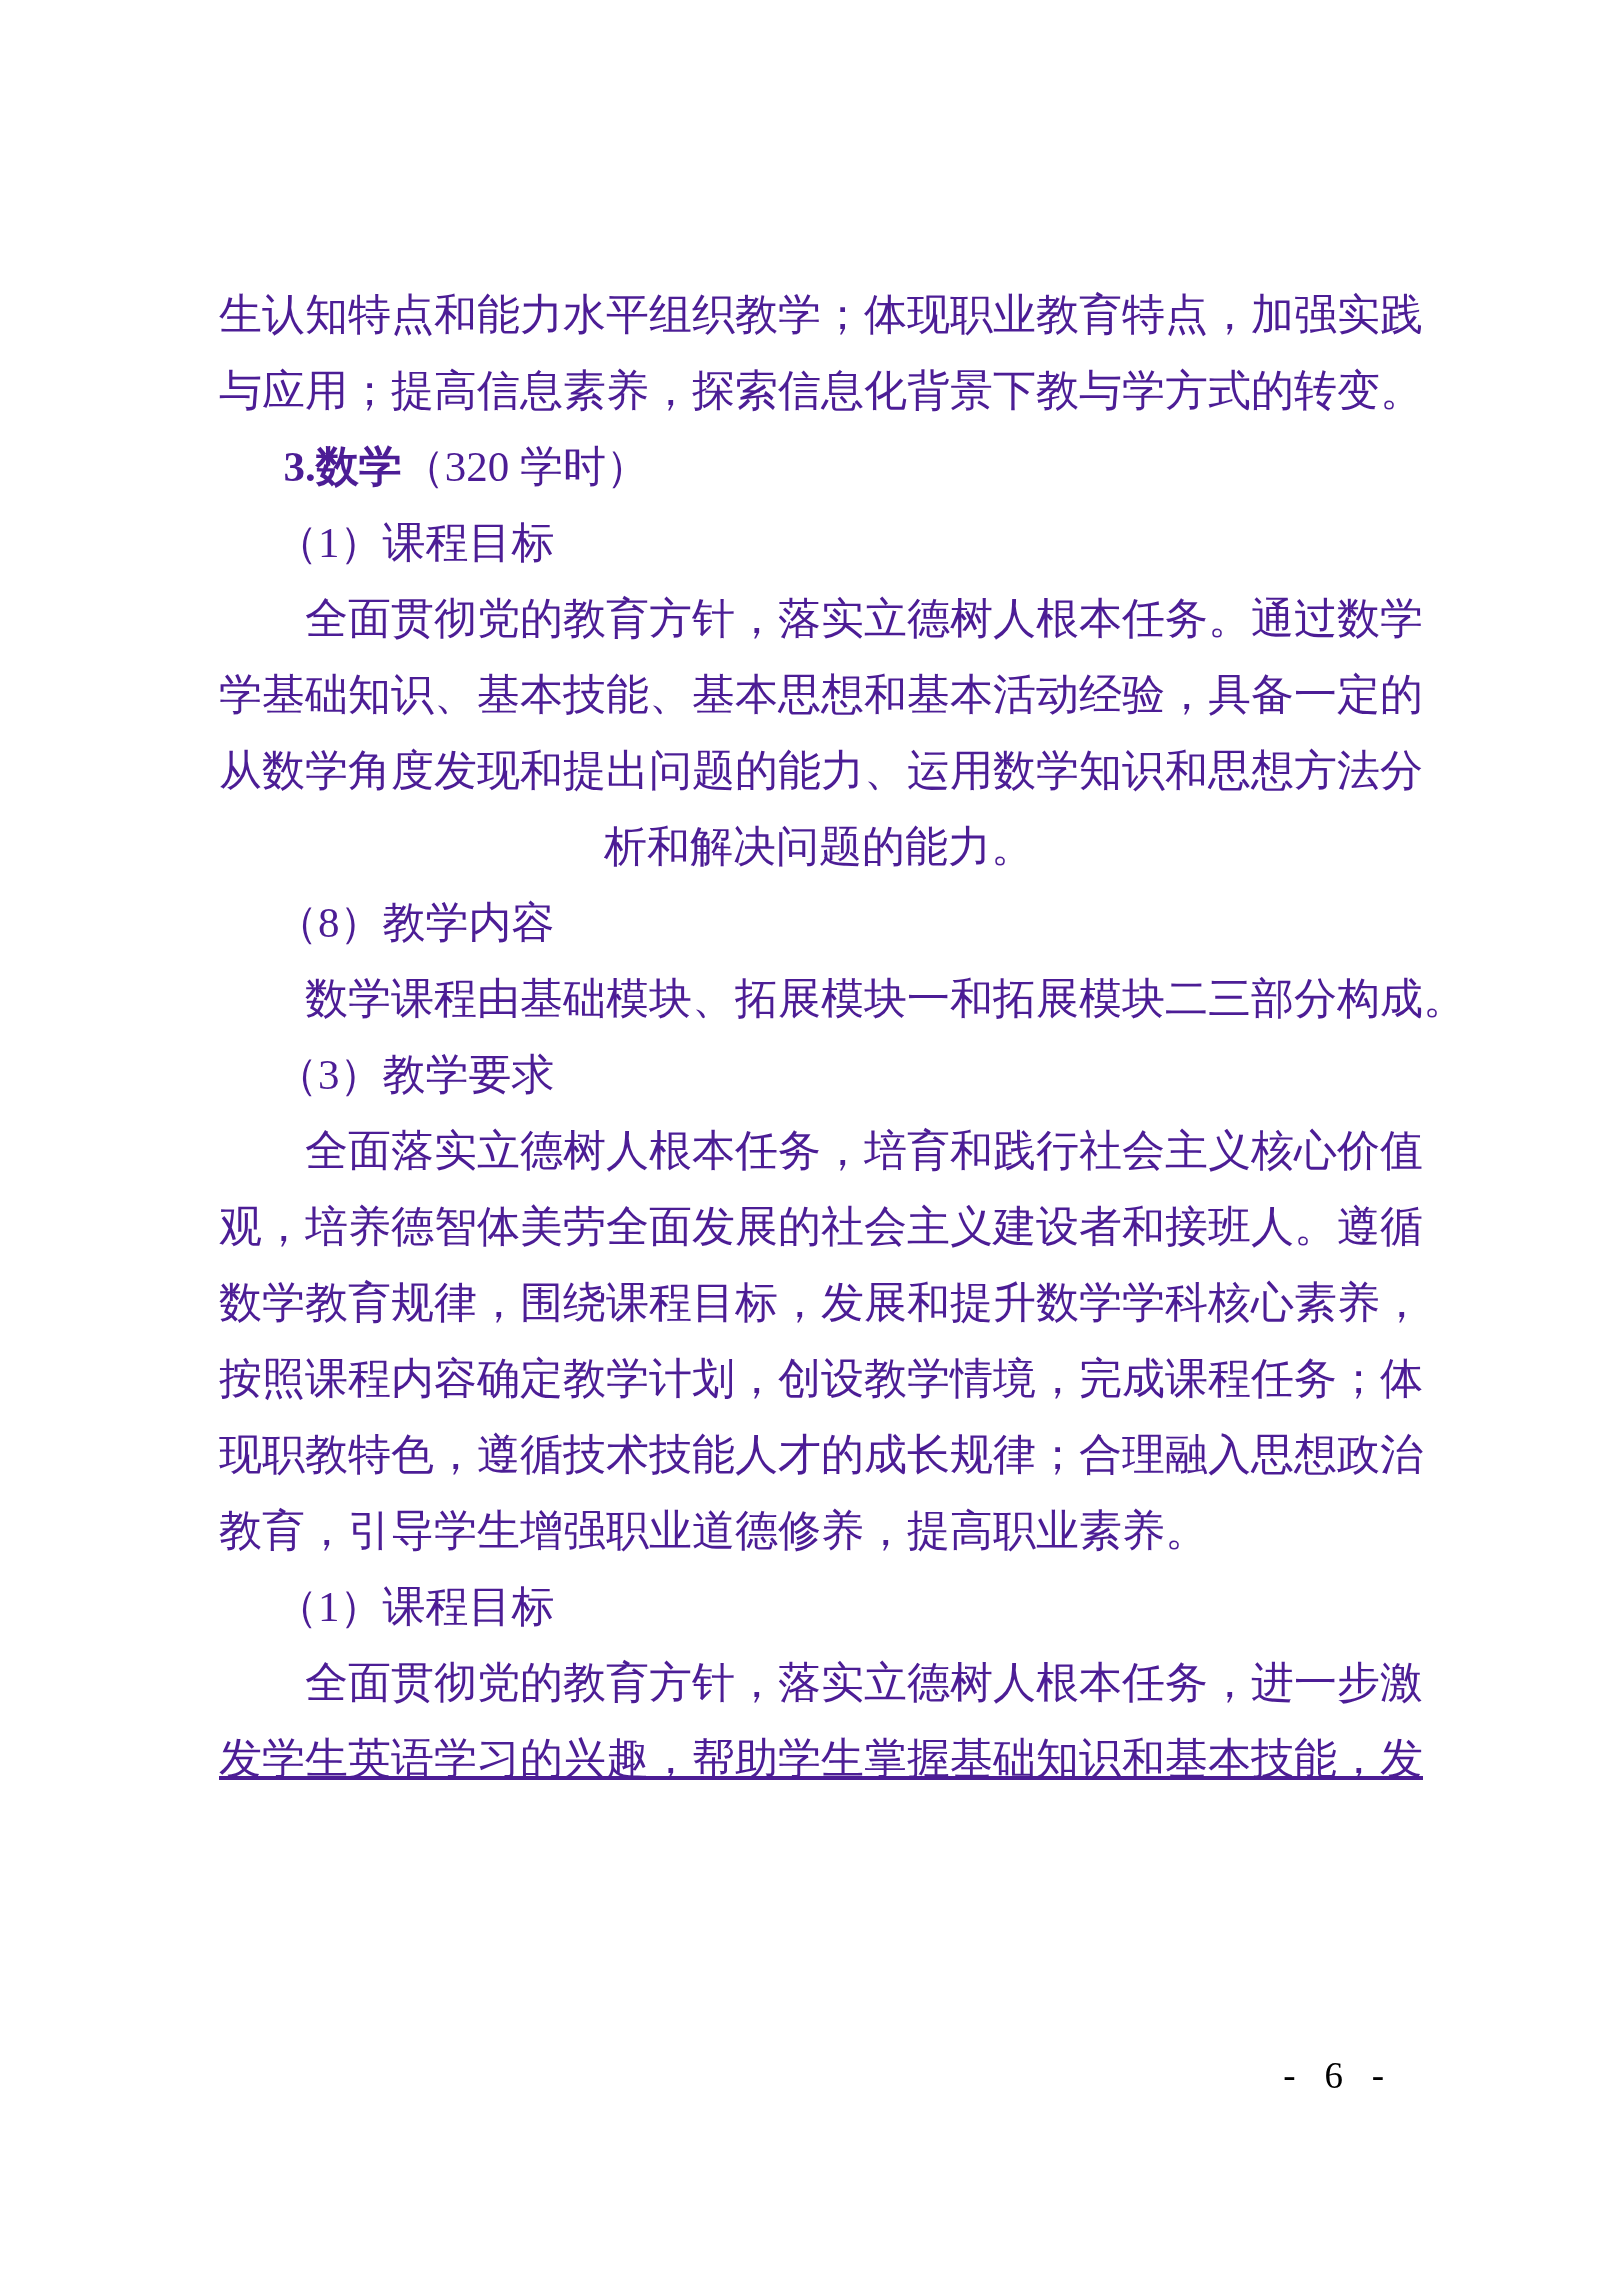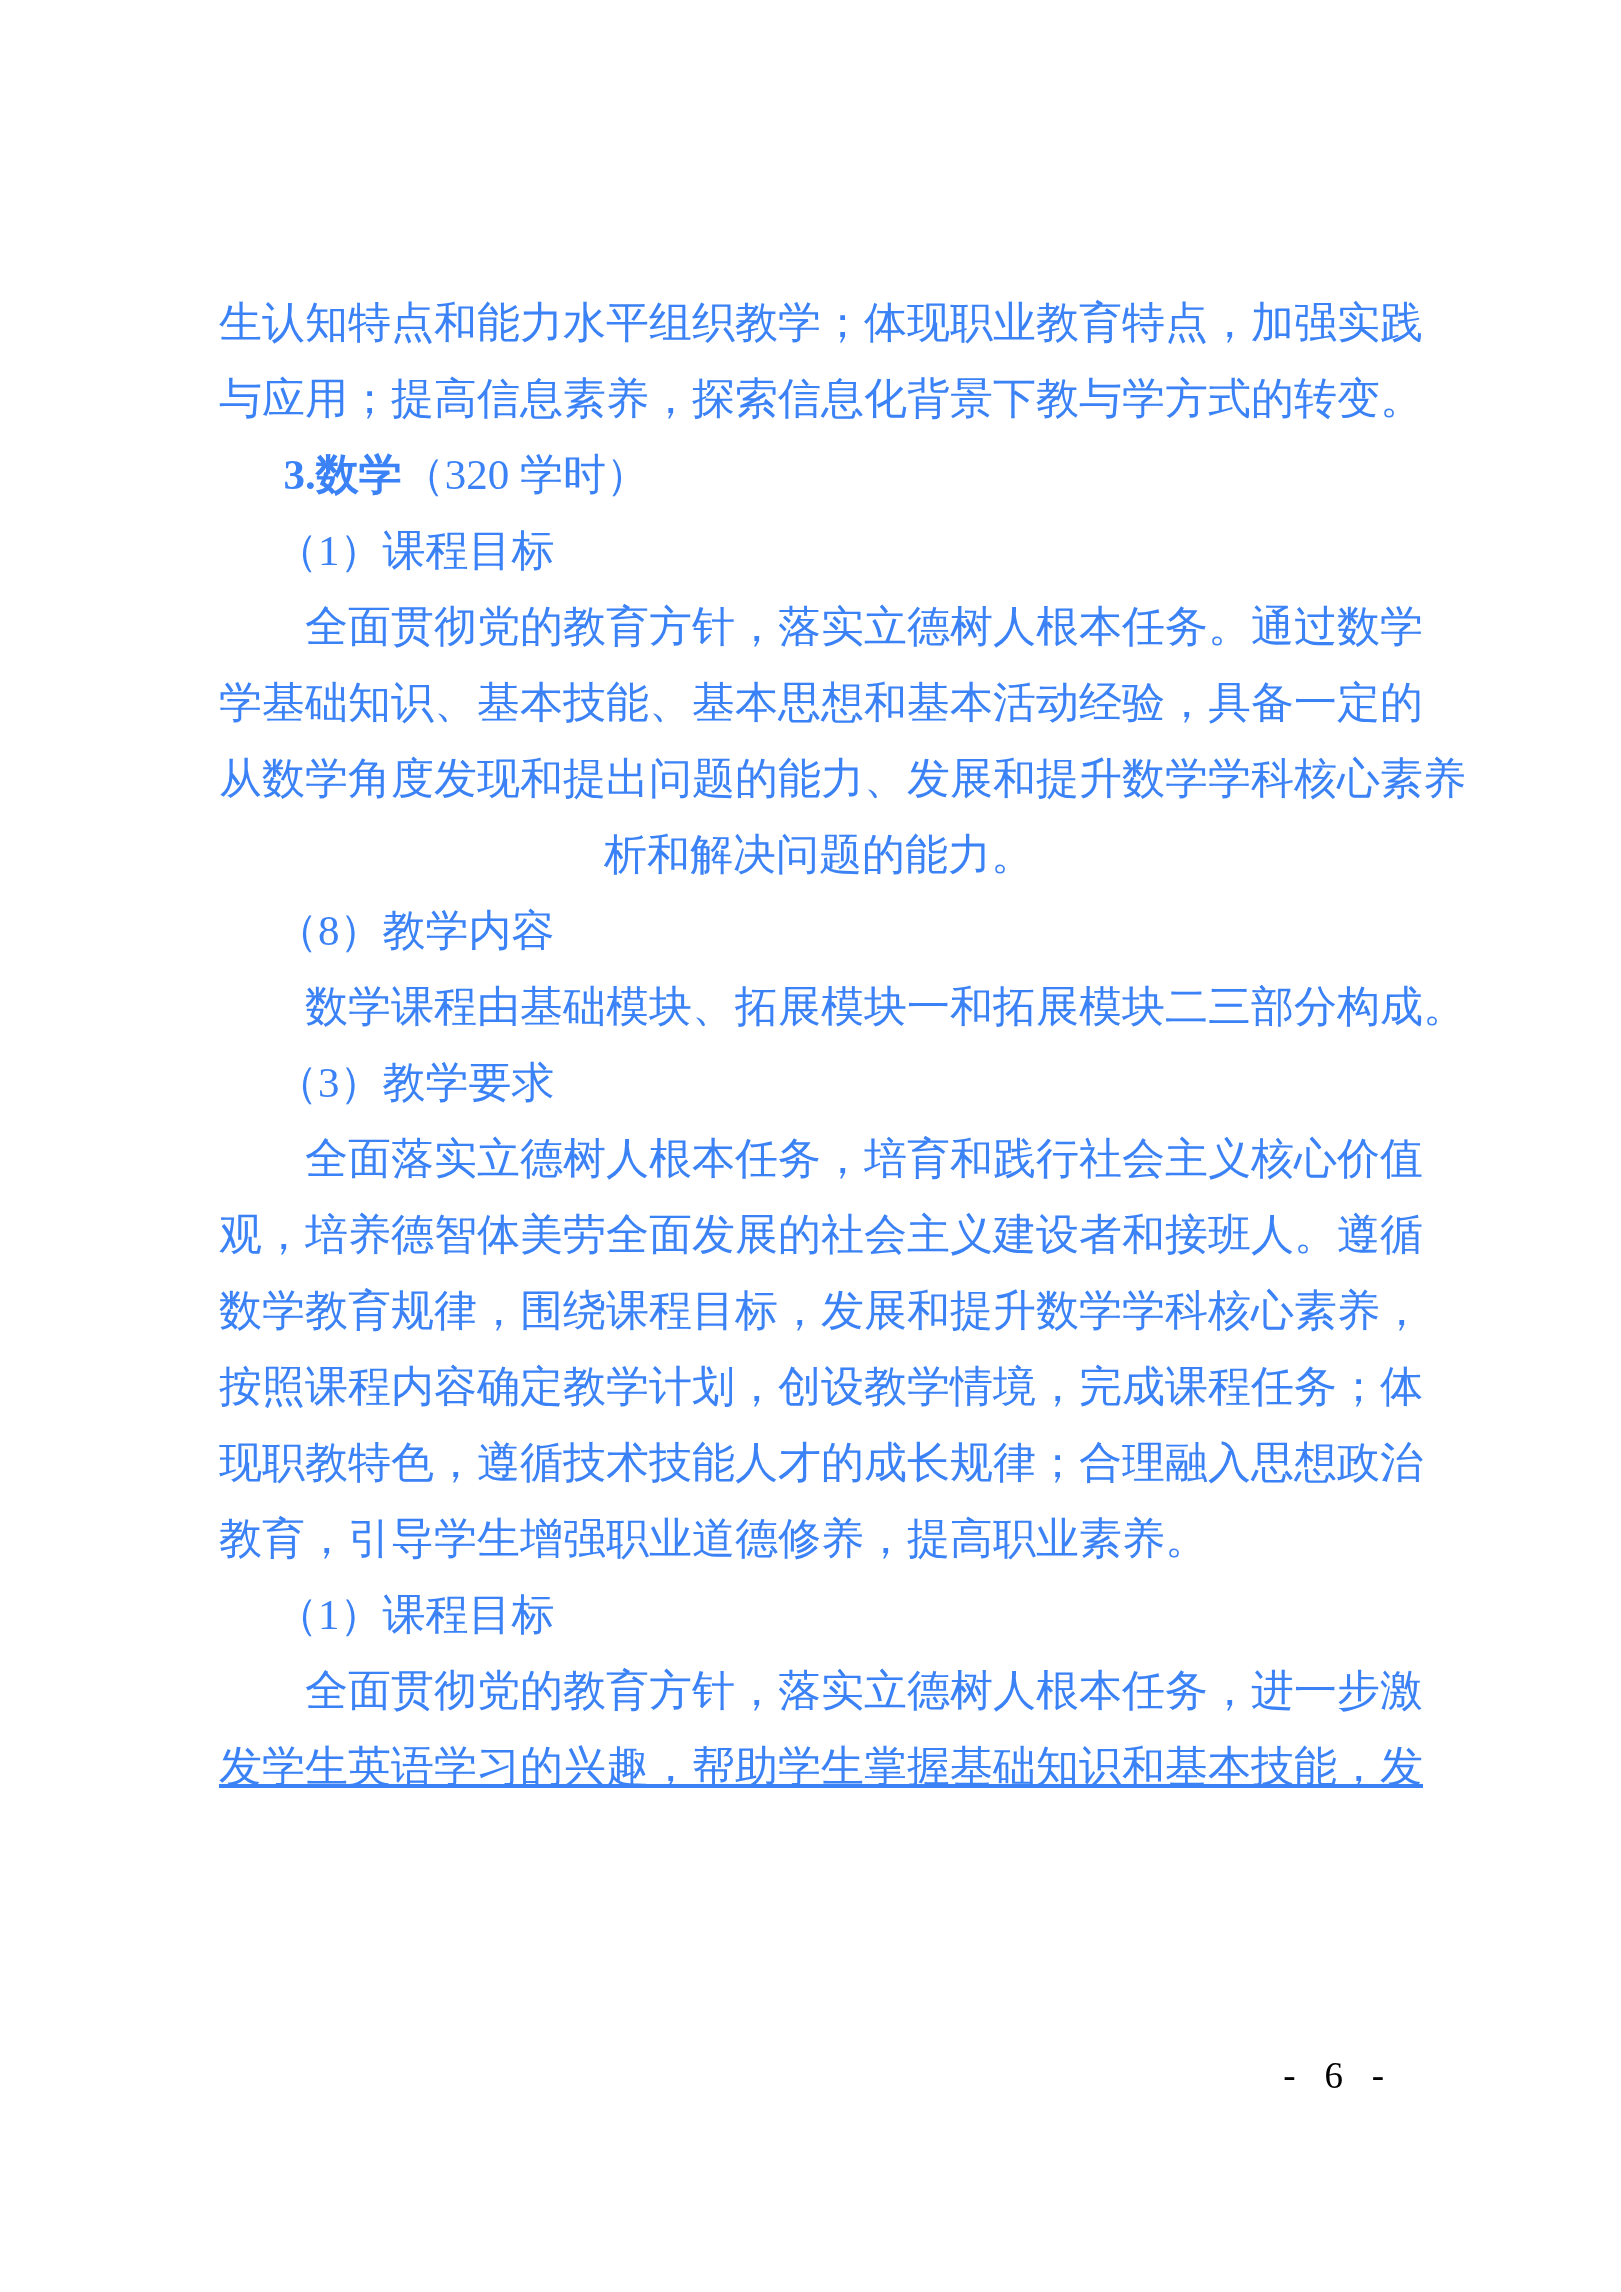--- a/index.html
+++ b/index.html
@@ -11,24 +11,24 @@
     width: 1621px;
     height: 2293px;
     background: #ffffff;
     overflow: hidden;
     font-family: "Liberation Serif", "DejaVu Serif", serif;
     color: #000000;
   }
   .text-block {
     position: absolute;
     left: 219px;
-    top: 285px;
+    top: 277px;
     width: 1200px;
     font-size: 43px;
-    color: #3b82f6;
+    color: #4c1d95;
   }
   .line {
     height: 76px;
     line-height: 76px;
     white-space: nowrap;
     overflow: visible;
   }
   .line .bold {
     font-weight: bold;
   }
@@ -48,21 +48,21 @@
 <body>
 
 <div class="page">
   <div class="text-block">
       <div class="line" style="text-indent: 0em;">生认知特点和能力水平组织教学；体现职业教育特点，加强实践</div>
       <div class="line" style="text-indent: 0em;">与应用；提高信息素养，探索信息化背景下教与学方式的转变。</div>
       <div class="line" style="text-indent: 1.5em;"><span class="bold">3.数学</span><span>（320 学时）</span></div>
       <div class="line" style="text-indent: 1.3em;">（1）课程目标</div>
       <div class="line" style="text-indent: 2em;">全面贯彻党的教育方针，落实立德树人根本任务。通过数学</div>
       <div class="line" style="text-indent: 0em;">学基础知识、基本技能、基本思想和基本活动经验，具备一定的</div>
-      <div class="line" style="text-indent: 0em;">从数学角度发现和提出问题的能力、发展和提升数学学科核心素养</div>
+      <div class="line" style="text-indent: 0em;">从数学角度发现和提出问题的能力、运用数学知识和思想方法分</div>
       <div class="line" style="text-indent: 0em; text-align: center;">析和解决问题的能力。</div>
       <div class="line" style="text-indent: 1.3em;">（8）教学内容</div>
       <div class="line" style="text-indent: 2em;">数学课程由基础模块、拓展模块一和拓展模块二三部分构成。</div>
       <div class="line" style="text-indent: 1.3em;">（3）教学要求</div>
       <div class="line" style="text-indent: 2em;">全面落实立德树人根本任务，培育和践行社会主义核心价值</div>
       <div class="line" style="text-indent: 0em;">观，培养德智体美劳全面发展的社会主义建设者和接班人。遵循</div>
       <div class="line" style="text-indent: 0em; text-align: center;">数学教育规律，围绕课程目标，发展和提升数学学科核心素养，</div>
       <div class="line" style="text-indent: 0em;">按照课程内容确定教学计划，创设教学情境，完成课程任务；体</div>
       <div class="line" style="text-indent: 0em;">现职教特色，遵循技术技能人才的成长规律；合理融入思想政治</div>
       <div class="line" style="text-indent: 0em;">教育，引导学生增强职业道德修养，提高职业素养。</div>

